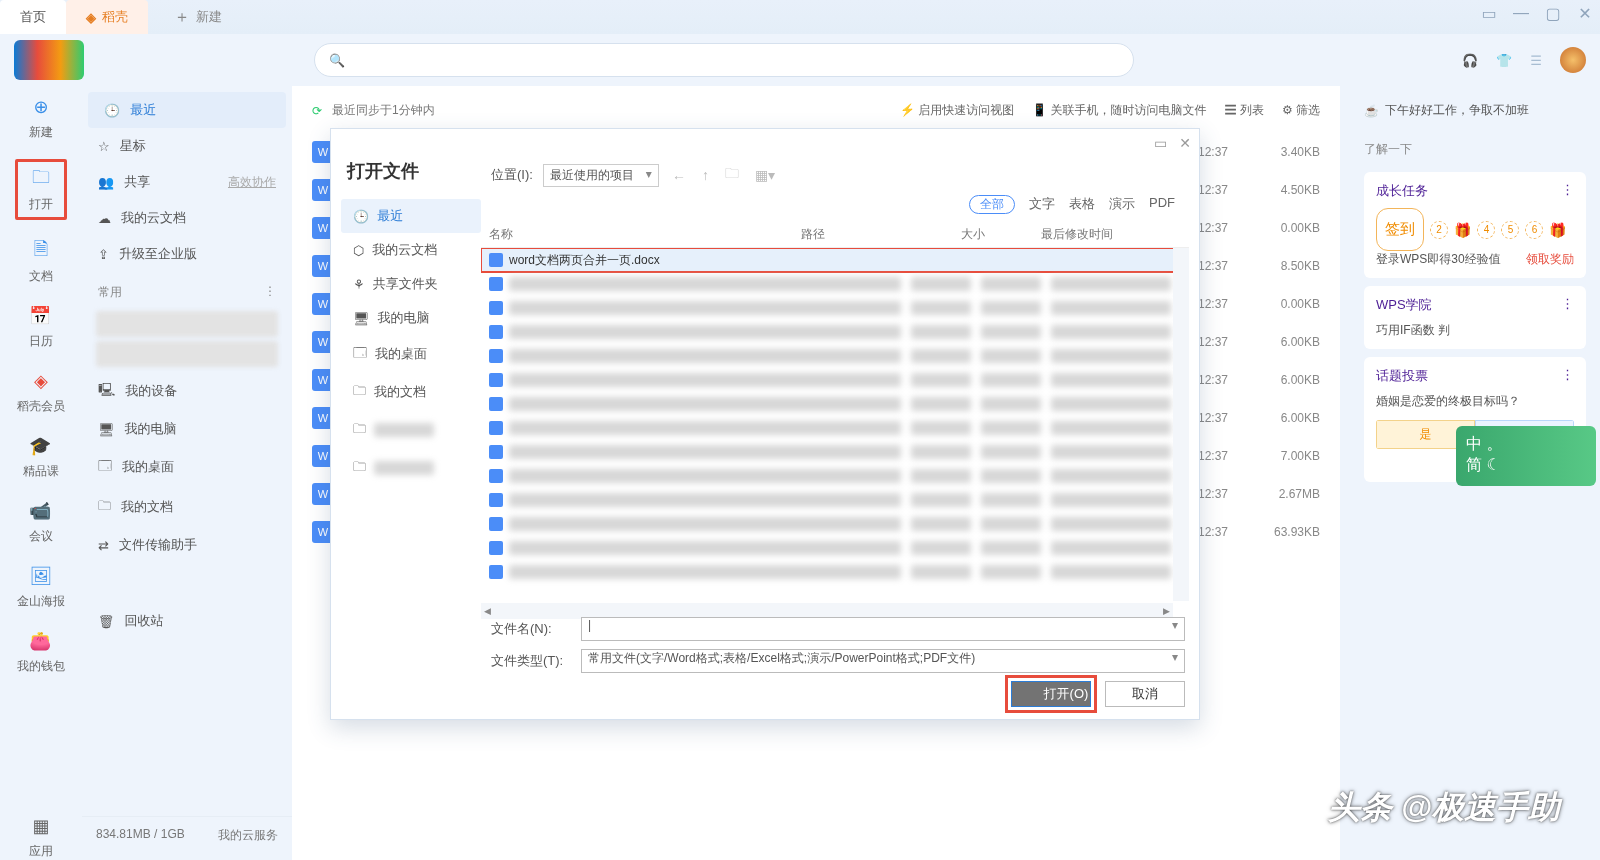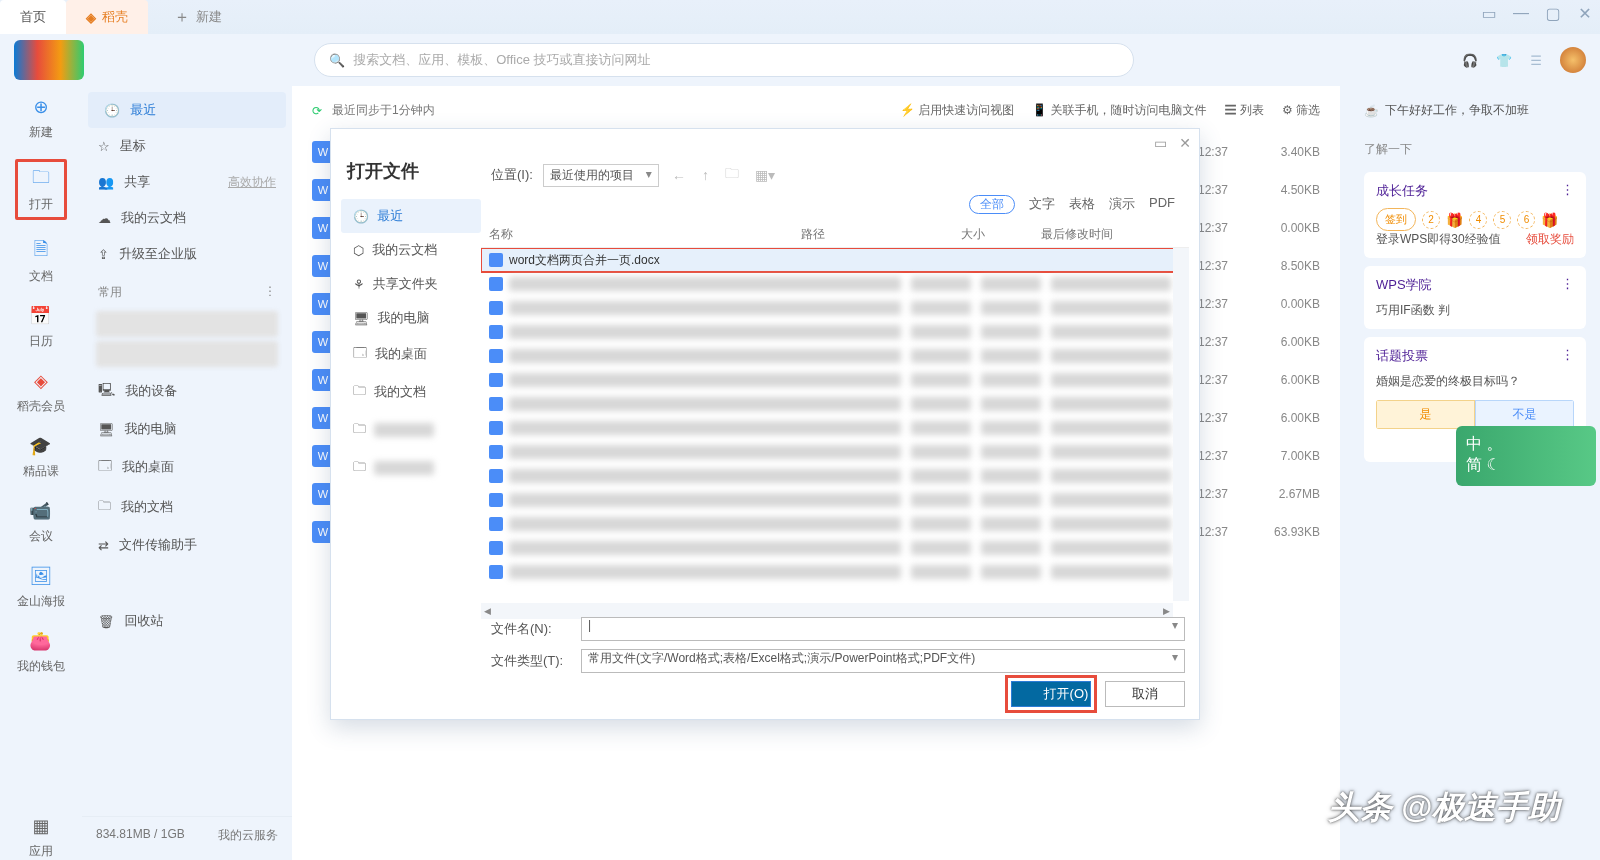--- a/index.html
+++ b/index.html
@@ -46,21 +46,21 @@
 .file-icn { width: 22px; height: 22px; border-radius: 3px; display: flex; align-items: center; justify-content: center; color: #fff; font-size: 11px; }
 .docx { background: #4b8df8; }
 .file-col-r { margin-left: auto; text-align: right; font-size: 12px; color: #888; width: 160px; }
 .file-col-sz { width: 80px; text-align: right; font-size: 12px; color: #888; }
 
 
 .rpanel { position: absolute; right: 0; top: 86px; width: 250px; bottom: 0; padding: 10px 14px; font-size: 12px; color: #555; }
 .rrow { display: flex; align-items: center; gap: 6px; padding: 6px 0; }
 .rcard { background: #fff; border-radius: 6px; padding: 10px 12px; margin: 8px 0; position: relative; }
 .rcard-hd { display: flex; justify-content: space-between; margin-bottom: 8px; font-size: 13px; color: #4c1d95; }
-.badge { display: inline-flex; align-items: center; border: 1px solid #f3b55a; color: #f08c00; border-radius: 12px; padding: 3px 8px; font-size: 11px; }
+.badge { display: inline-flex; align-items: center; border: 1px solid #f3b55a; color: #f08c00; border-radius: 12px; padding: 11px 8px; font-size: 15px; }
 .step { display: inline-flex; align-items: center; justify-content: center; width: 18px; height: 18px; border: 1px dashed #f3b55a; border-radius: 50%; font-size: 10px; color: #f08c00; }
 .gift { color: #f08c00; font-size: 14px; }
 .vote-row { display: flex; margin-top: 10px; border-radius: 3px; overflow: hidden; font-size: 12px; }
 .vote-yes { flex: 1; background: #fff3d8; color: #f08c00; text-align: center; padding: 5px; border: 1px solid #f3d28a; }
 .vote-no { flex: 1; background: #eaf3ff; color: #4b8df8; text-align: center; padding: 5px; border: 1px solid #b8d6fa; }
 .ime { position: absolute; right: 4px; top: 340px; width: 140px; height: 60px; background: linear-gradient(90deg,#3aa76d,#58c986); border-radius: 6px; color: #fff; font-size: 16px; padding: 8px 10px; }
 
 
 .dialog { position: absolute; left: 330px; top: 128px; width: 870px; height: 592px; background: #fff; border: 1px solid #d6e1ee; box-shadow: 0 8px 22px rgba(50,80,120,0.2); }
 .dlg-title { position: absolute; left: 16px; top: 30px; font-size: 18px; font-weight: 600; color: #333; }
@@ -97,21 +97,21 @@
 .scrollbar-h:before { content: "◀"; font-size: 9px; color: #888; padding: 0 3px; }
 .scrollbar-h:after { content: "▶"; font-size: 9px; color: #888; padding: 0 3px; margin-left: auto; }
 
 .dlg-bot { position: absolute; left: 160px; right: 14px; bottom: 12px; }
 .form-row { display: flex; align-items: center; gap: 10px; margin-bottom: 8px; font-size: 13px; color: #555; }
 .form-row label { width: 80px; }
 .form-row .inp { flex: 1; height: 24px; border: 1px solid #bbb; padding: 0 6px; font-size: 12px; background: #fff; position: relative; }
 .form-row .inp:after { content: "▾"; position: absolute; right: 6px; color: #888; }
 .btn-row { display: flex; justify-content: flex-end; gap: 14px; margin-top: 8px; }
 .btn { width: 80px; height: 26px; border: 1px solid #bbb; font-size: 13px; display: flex; align-items: center; justify-content: center; cursor: pointer; }
-.btn.primary { background: #0369a1; color: #fff; border-color: #2b7cd6; padding-left: 30px; }
+.btn.primary { background: #737373; color: #fff; border-color: #2b7cd6; padding-left: 30px; }
 .btn.primary.hl { outline: 3px solid #e74c3c; outline-offset: 3px; }
 
 .watermark { position: absolute; right: 40px; bottom: 30px; font-size: 32px; font-weight: 600; color: #fff; text-shadow: 0 0 4px rgba(0,0,0,0.5), 0 0 2px rgba(0,0,0,0.6); font-style: italic; }
 </style>
 </head>
 <body>
 
 <div class="top-tabs">
   <div class="tab active">
       <span>首页</span>
@@ -129,21 +129,20 @@
     <span>—</span>
     <span>▢</span>
     <span>✕</span>
   </div>
 </div>
 
 <div class="header">
   <div class="logo"></div>
   <div class="search">
     <span>🔍</span>
-    <span style="flex:1">搜索文档、应用、模板、Office 技巧或直接访问网址</span>
   </div>
   <div class="hdr-icons">
     <span>🎧</span>
     <span>👕</span>
     <span>☰</span>
     <div class="avatar"></div>
   </div>
 </div>
 
 <div class="rail">

